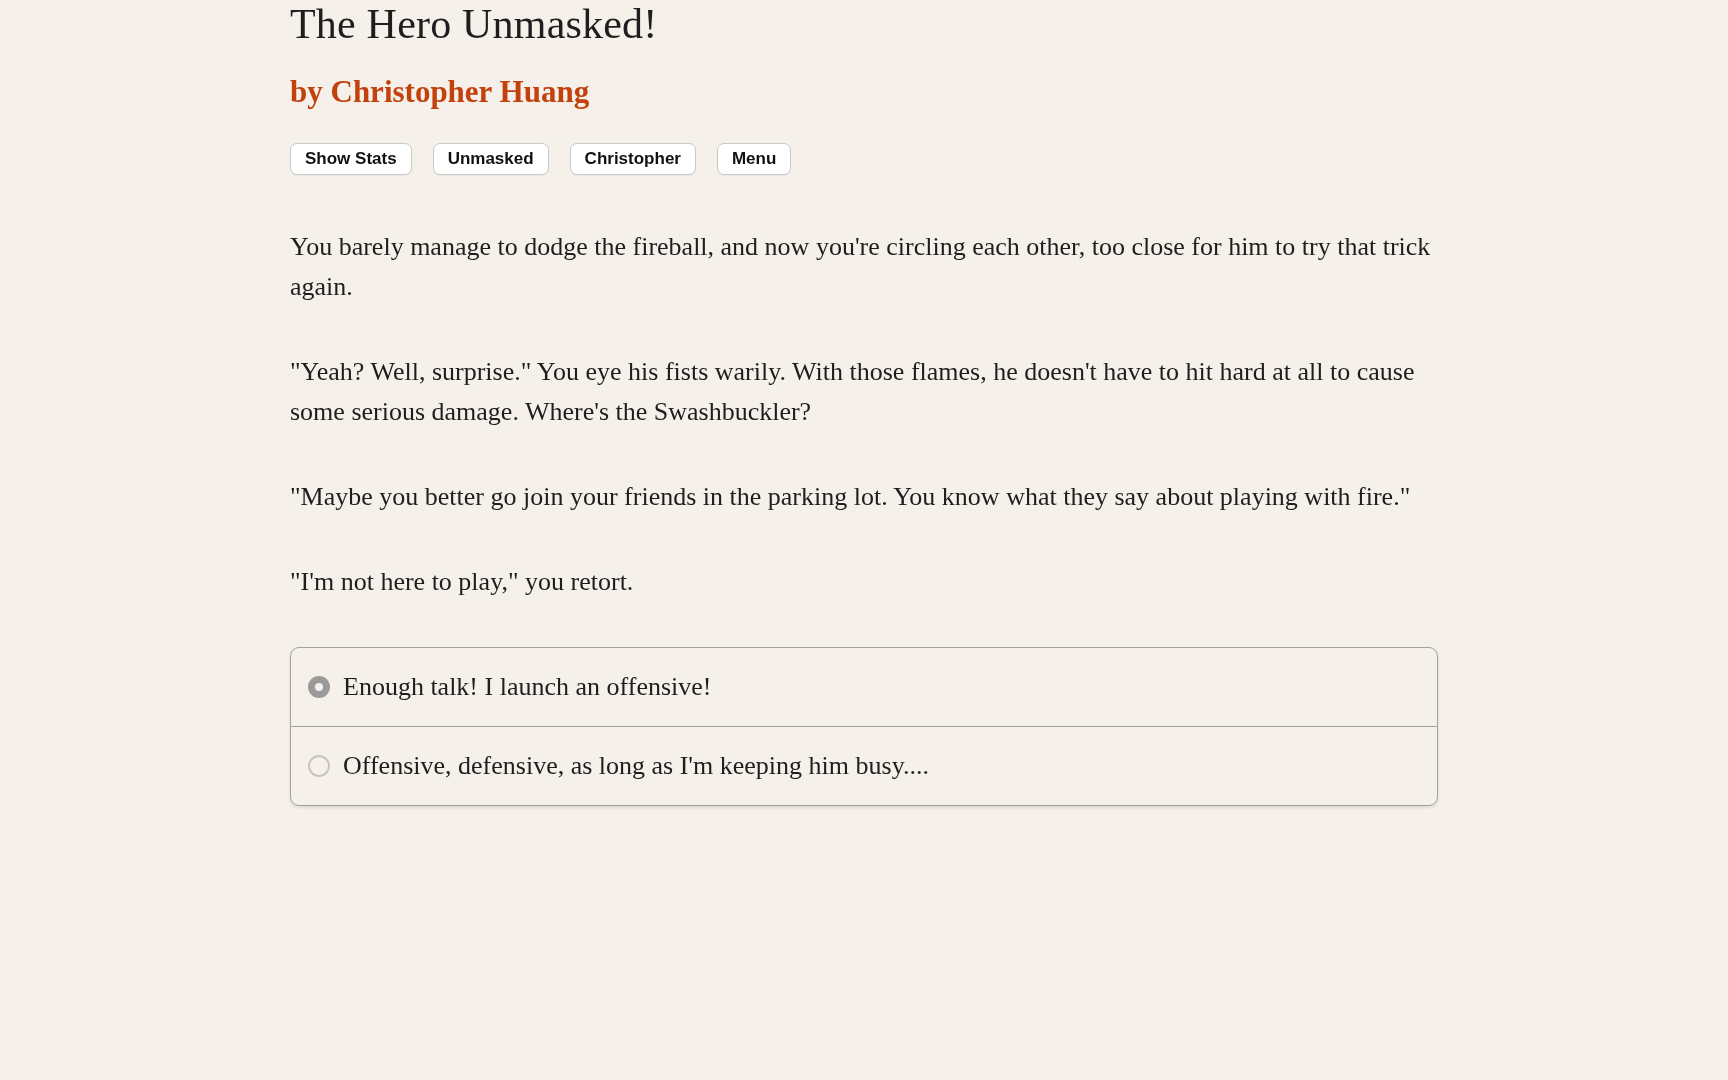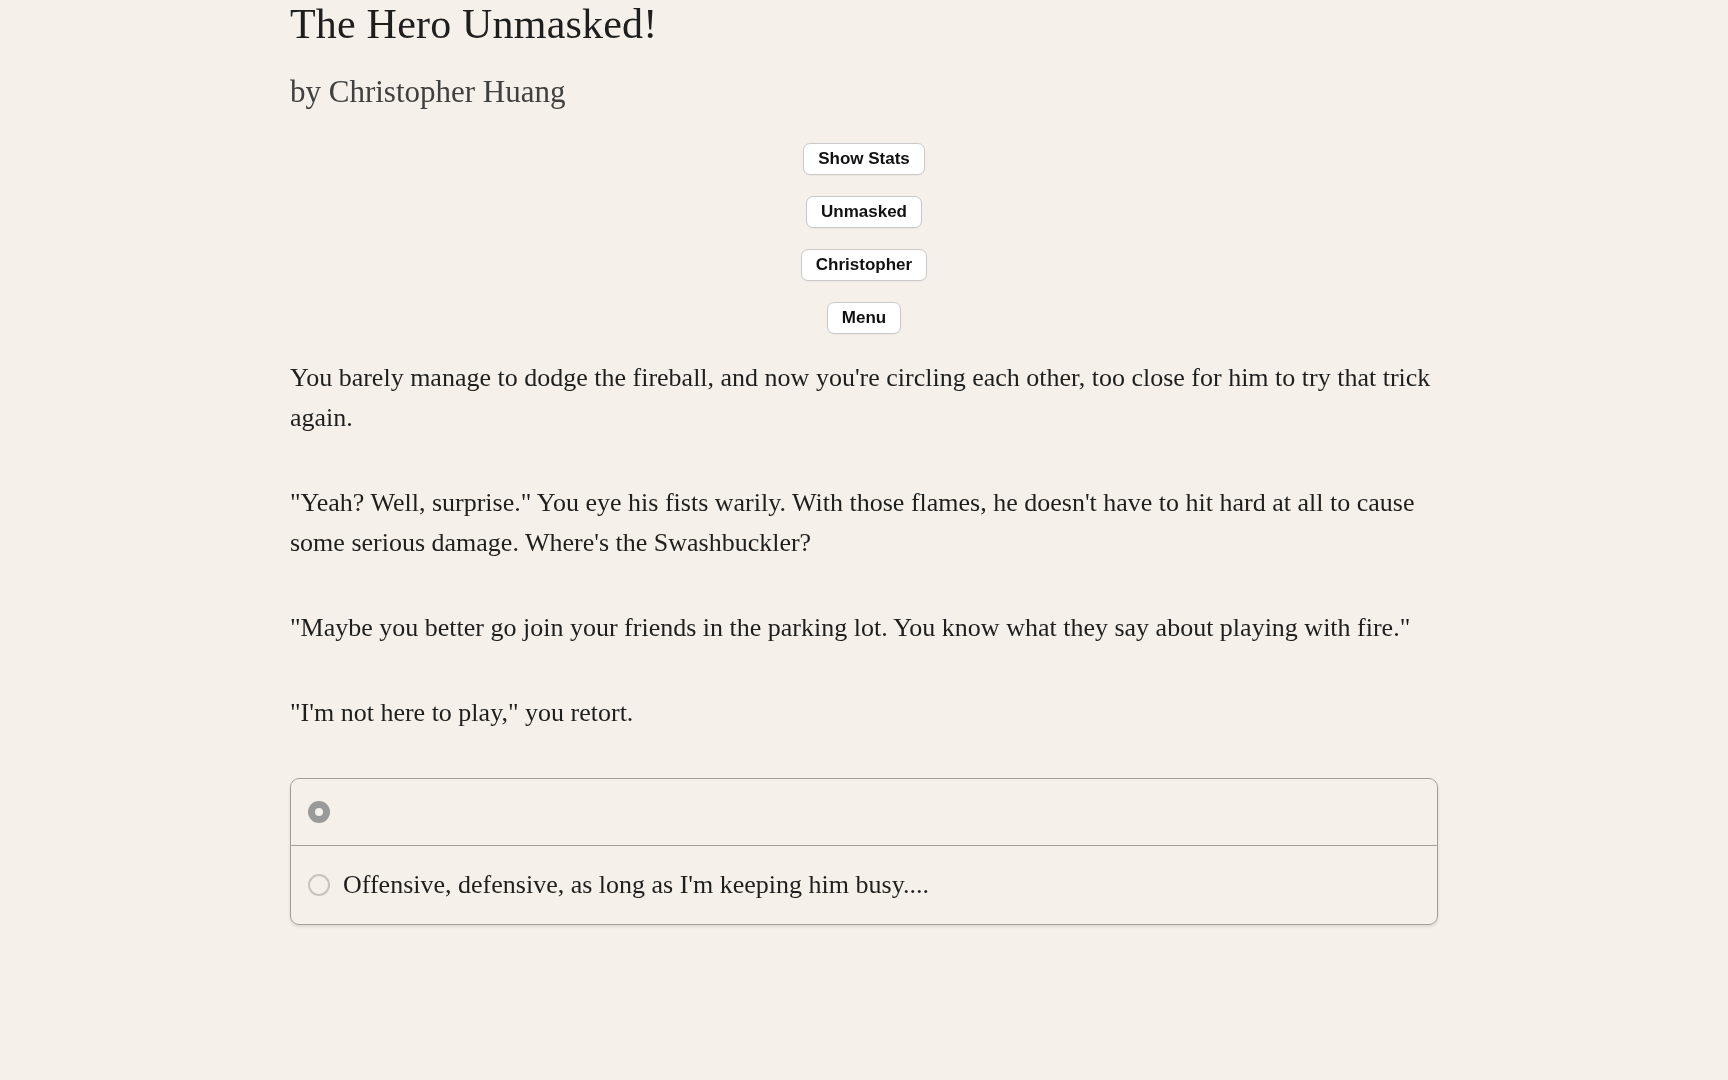--- a/index.html
+++ b/index.html
@@ -16,45 +16,44 @@
     margin: 0 auto;
   }
   .page-title {
     font-size: 42px;
     font-weight: 400;
     letter-spacing: 0.2px;
     color: #1e1e1e;
   }
   .byline {
     font-size: 31px;
-    font-weight: 400;
+    font-weight: 700;
     margin-top: 26px;
-    color: #404040;
+    color: #c2410c;
   }
   .toolbar {
     margin-top: 33px;
     display: flex;
     gap: 21px;
     align-items: center;
-    flex-direction: column;
   }
   .btn {
     background: #ffffff;
     border: 1px solid #c9c9c9;
     border-radius: 7px;
     padding: 4px 14px;
     font-family: "Liberation Sans", sans-serif;
     font-size: 17px;
     font-weight: 600;
     color: #111111;
     line-height: 22px;
     cursor: pointer;
     box-shadow: 0 1px 1px rgba(0,0,0,0.04);
   }
-  .story { margin-top: 24px; }
+  .story { margin-top: 52px; }
   .story p {
     font-size: 26px;
     line-height: 40px;
     margin-bottom: 45px;
     color: #1e1e1e;
   }
   .choice-box {
     margin-top: 12px;
     border: 1px solid #a3a09a;
     border-radius: 9px;
@@ -122,20 +121,21 @@
   <div class="story">
     <p>You barely manage to dodge the fireball, and now you're circling each other, too close for him to try that trick again.</p>
     <p>"Yeah? Well, surprise." You eye his fists warily. With those flames, he doesn't have to hit hard at all to cause some serious damage. Where's the Swashbuckler?</p>
     <p>"Maybe you better go join your friends in the parking lot. You know what they say about playing with fire."</p>
     <p>"I'm not here to play," you retort.</p>
   </div>
 
   <div class="choice-box">
     <div class="choice-row">
       <span class="radio selected"></span>
+      <span class="choice-label">Enough talk! I launch an offensive!</span>
     </div>
     <div class="choice-row">
       <span class="radio unselected"></span>
       <span class="choice-label">Offensive, defensive, as long as I'm keeping him busy....</span>
     </div>
   </div>
 
 </div>
 
 </body></html>

